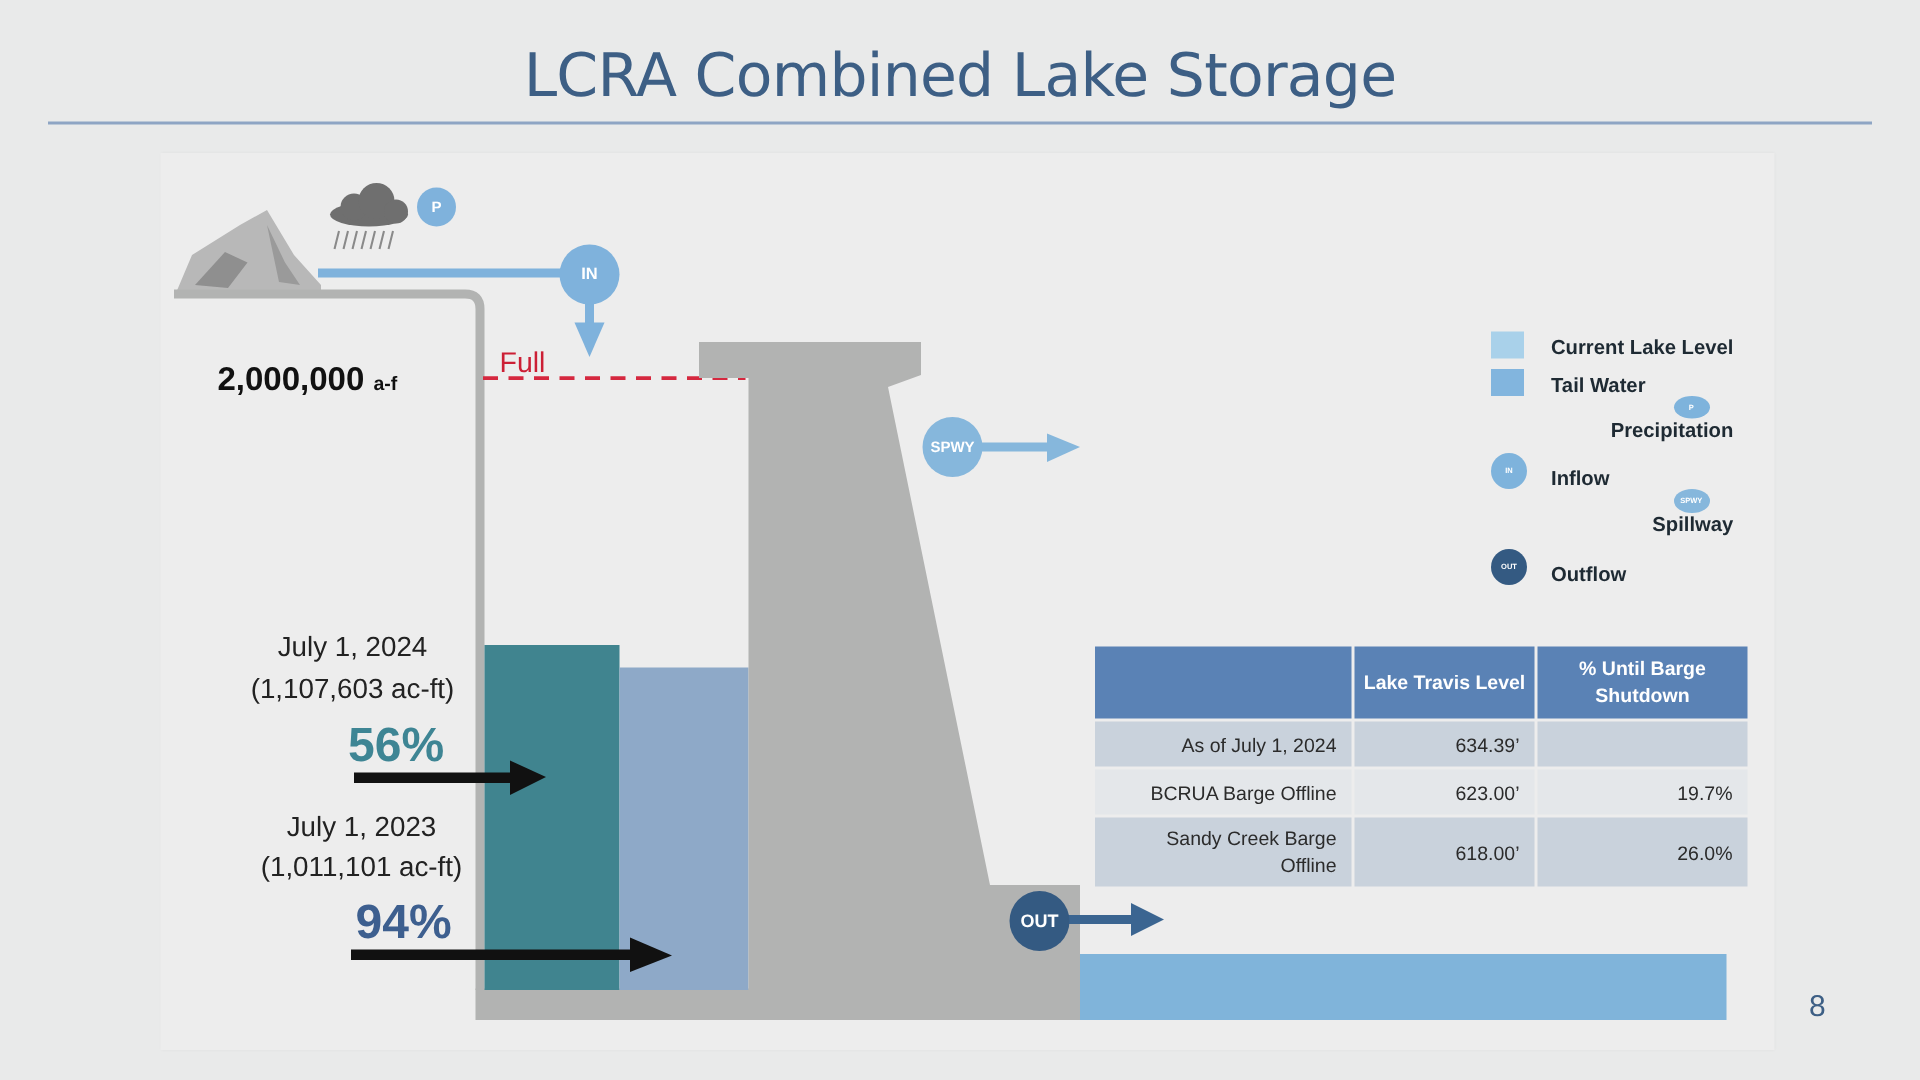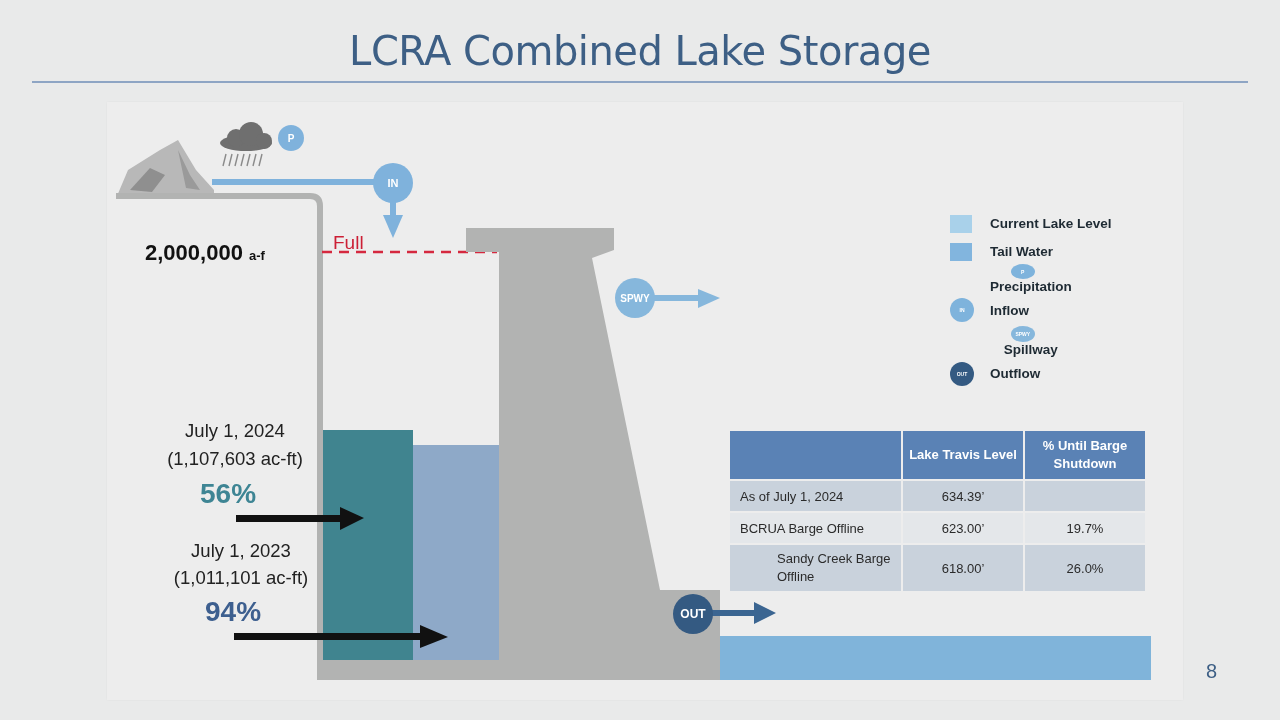--- a/index.html
+++ b/index.html
@@ -5,34 +5,34 @@
     * { box-sizing: border-box; margin: 0; padding: 0; }
     html, body { width: 1280px; height: 720px; overflow: hidden; }
     body { background: #e9eaea; font-family: "Liberation Sans", "DejaVu Sans", sans-serif; position: relative; }
     .slide-title { position: absolute; left: 0; top: 28px; width: 1280px; text-align: center; font-size: 40px; color: #3d5f85; font-family: "DejaVu Sans", "Liberation Sans", sans-serif; letter-spacing: -0.5px; }
     .title-rule { position: absolute; left: 32px; top: 81px; width: 1216px; height: 2px; background: #8ea5c4; }
     .panel { position: absolute; left: 107px; top: 102px; width: 1076px; height: 598px; background: #ededed; box-shadow: 0 0 2px rgba(0,0,0,0.05); }
     .abs { position: absolute; }
     .page-num { position: absolute; left: 1206px; top: 660px; font-size: 20px; color: #3d5f85; }
 
     .legend { position: absolute; left: 950px; top: 208px; }
-    .legend-row { position: relative; height: 31px; display: flex; align-items: center; }
+    .legend-row { position: relative; height: 31px; display: flex; align-items: flex-end; margin-left: 44px; }
     .legend-swatch { width: 22px; height: 18px; margin-right: 18px; }
     .legend-dot { width: 24px; height: 24px; border-radius: 50%; margin-right: 16px; color: #fff; font-size: 5px; display: flex; align-items: center; justify-content: center; font-weight: bold; }
     .legend-label { font-size: 13.5px; font-weight: bold; color: #1e2a33; }
 
     table.lvl { position: absolute; left: 728px; top: 429px; border-collapse: separate; border-spacing: 2px; font-size: 13px; }
     table.lvl th { background: #5a82b5; color: #fff; font-weight: bold; text-align: center; height: 48px; padding: 0 6px; font-size: 13px; line-height: 18px; }
-    table.lvl td { color: #2b2b2b; height: 30px; padding: 0 10px; }
+    table.lvl td { color: #2b2b2b; height: 30px; padding: 0 10px; text-align: right; }
     table.lvl tr.r-odd td { background: #c9d2dc; }
     table.lvl tr.r-even td { background: #e4e7ea; }
-    table.lvl td.c { text-align: center; margin-top: 16px; }
+    table.lvl td.c { text-align: right; margin-top: 16px; }
 
     .lbl { position: absolute; text-align: center; color: #222; font-size: 18.5px; line-height: 24px; }
-    .pct { position: absolute; font-weight: bold; font-size: 28px; }
+    .pct { position: absolute; font-weight: bold; font-size: 32px; margin-left: 32px; }
     .full-text { position: absolute; left: 333px; top: 232px; color: #cc1f35; font-size: 19px; }
     .cap-text { position: absolute; left: 145px; top: 240px; font-weight: bold; font-size: 22px; color: #111; }
     .cap-text small { font-size: 13px; }
     .circle { position: absolute; border-radius: 50%; color: #fff; font-weight: bold; display: flex; align-items: center; justify-content: center; }
   </style>
 </head>
 <body>
 
 <div class="slide-title">LCRA Combined Lake Storage</div>
 <div class="title-rule"></div>
@@ -136,21 +136,21 @@
     <div class="legend-dot" style="background:#345a82;">OUT</div>
     <span class="legend-label">Outflow</span>
   </div>
 </div>
 
 <table class="lvl">
   <thead>
     <tr>
       <th style="width:171px;"></th>
       <th style="width:120px;">Lake Travis Level</th>
-      <th style="width:120px;">% Until Barge Shutdown</th>
+      <th style="width:140px;">% Until Barge Shutdown</th>
     </tr>
   </thead>
   <tbody>
     <tr class="r-odd">
       <td>As of July 1, 2024</td>
       <td class="c">634.39’</td>
       <td class="c"></td>
     </tr>
     <tr class="r-even">
       <td>BCRUA Barge Offline</td>

